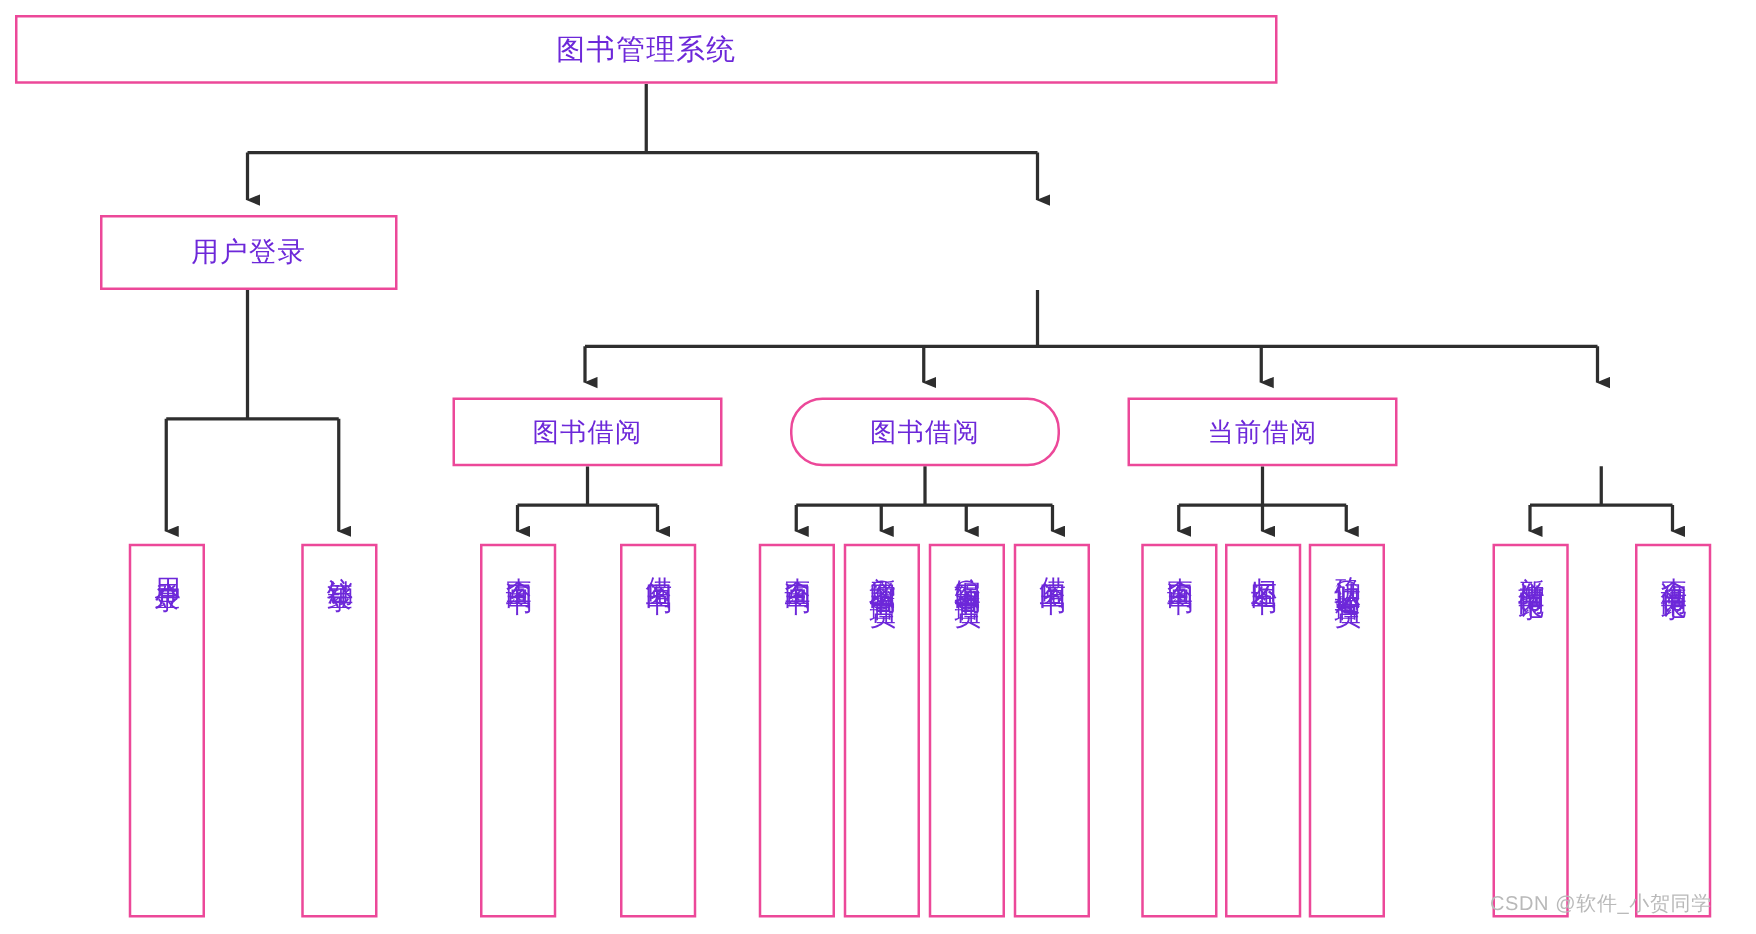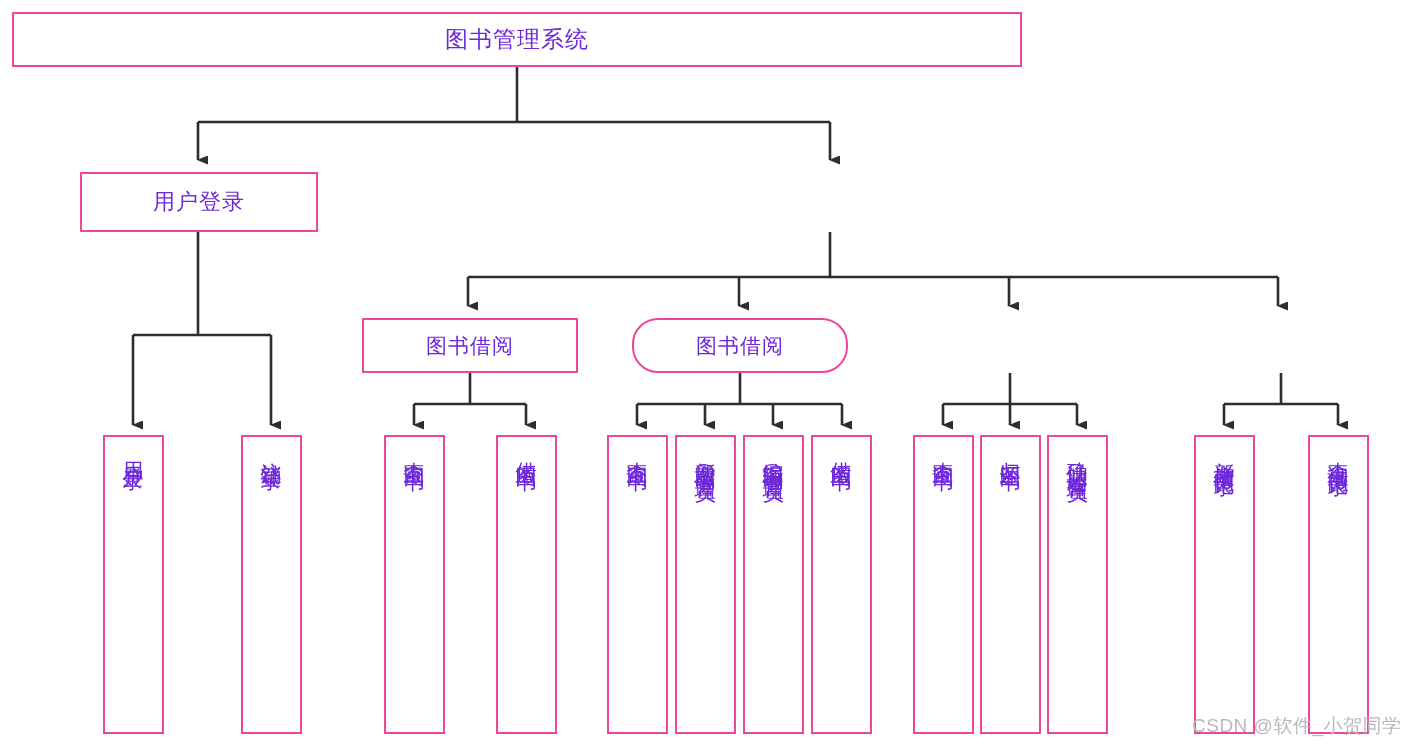--- a/index.html
+++ b/index.html
@@ -57,21 +57,21 @@
     letter-spacing: 3px;
     line-height: 1;
     white-space: nowrap;
   }
   .hlabel {
     white-space: nowrap;
     letter-spacing: 1px;
   }
   .watermark {
     position: absolute;
-    font-size: 19px;
+    font-size: 16px;
     color: #b9b9b9;
     white-space: nowrap;
     letter-spacing: 0.5px;
   }
 </style>
 </head>
 <body>
 
 <div id="canvas">
 
@@ -135,20 +135,23 @@
   <div class="node lvl1" style="left:80px; top:172px; width:238px; height:60px;">
     <span class="hlabel">用户登录</span>
   </div>
 
   <div class="node lvl2" style="left:362px; top:318px; width:216px; height:55px;">
     <span class="hlabel">图书借阅</span>
   </div>
   <div class="node lvl2" style="left:632px; top:318px; width:216px; height:55px;border-radius:26px;">
     <span class="hlabel">图书借阅</span>
   </div>
+  <div class="node lvl2" style="left:902px; top:318px; width:216px; height:55px;">
+    <span class="hlabel">当前借阅</span>
+  </div>
 
   <div class="node leaf" style="left:103px; top:435px; width:61px; height:299px;">
     <span class="vlabel">用户登录</span>
   </div>
   <div class="node leaf" style="left:241px; top:435px; width:61px; height:299px;">
     <span class="vlabel">注销登录</span>
   </div>
 
   <div class="node leaf" style="left:384px; top:435px; width:61px; height:299px;">
     <span class="vlabel">查询图书</span>

